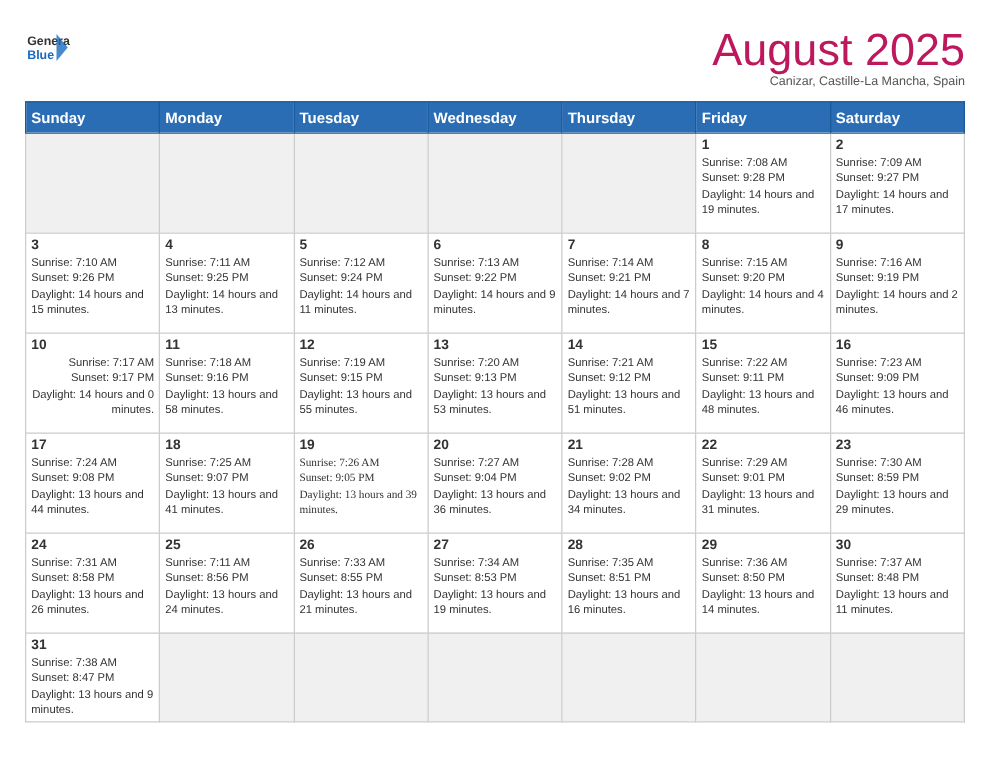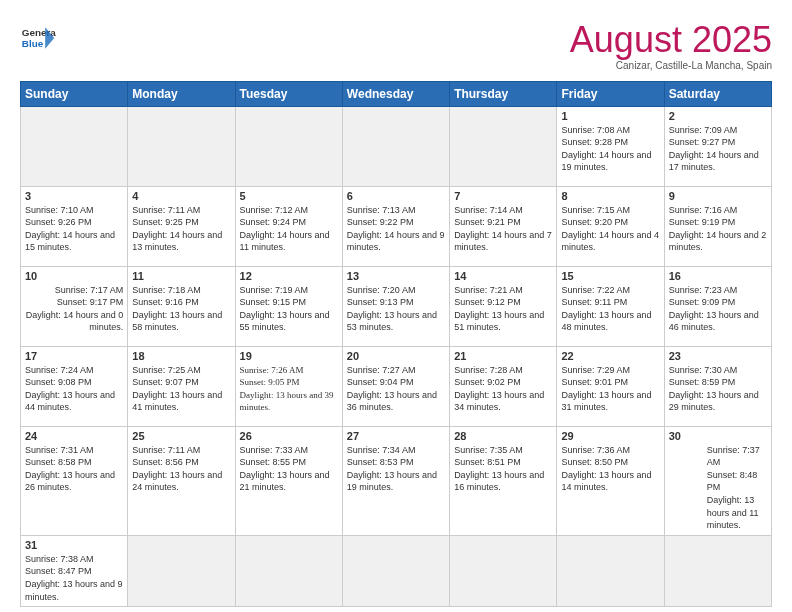--- a/index.html
+++ b/index.html
@@ -293,21 +293,21 @@
 Daylight: 13 hours and 16 minutes.</div>
         </td>
         <td>
           <span class="day-number">29</span>
           <div class="day-info" style="white-space: pre-line;">Sunrise: 7:36 AM
 Sunset: 8:50 PM
 Daylight: 13 hours and 14 minutes.</div>
         </td>
         <td>
           <span class="day-number">30</span>
-          <div class="day-info" style="white-space: pre-line; margin-left: 38px;">Sunrise: 7:37 AM
+          <div class="day-info" style="white-space: pre-line;">Sunrise: 7:37 AM
 Sunset: 8:48 PM
 Daylight: 13 hours and 11 minutes.</div>
         </td>
       </tr>
       <tr class="last-row">
         <td>
           <span class="day-number">31</span>
           <div class="day-info" style="white-space: pre-line;">Sunrise: 7:38 AM
 Sunset: 8:47 PM
 Daylight: 13 hours and 9 minutes.</div>

